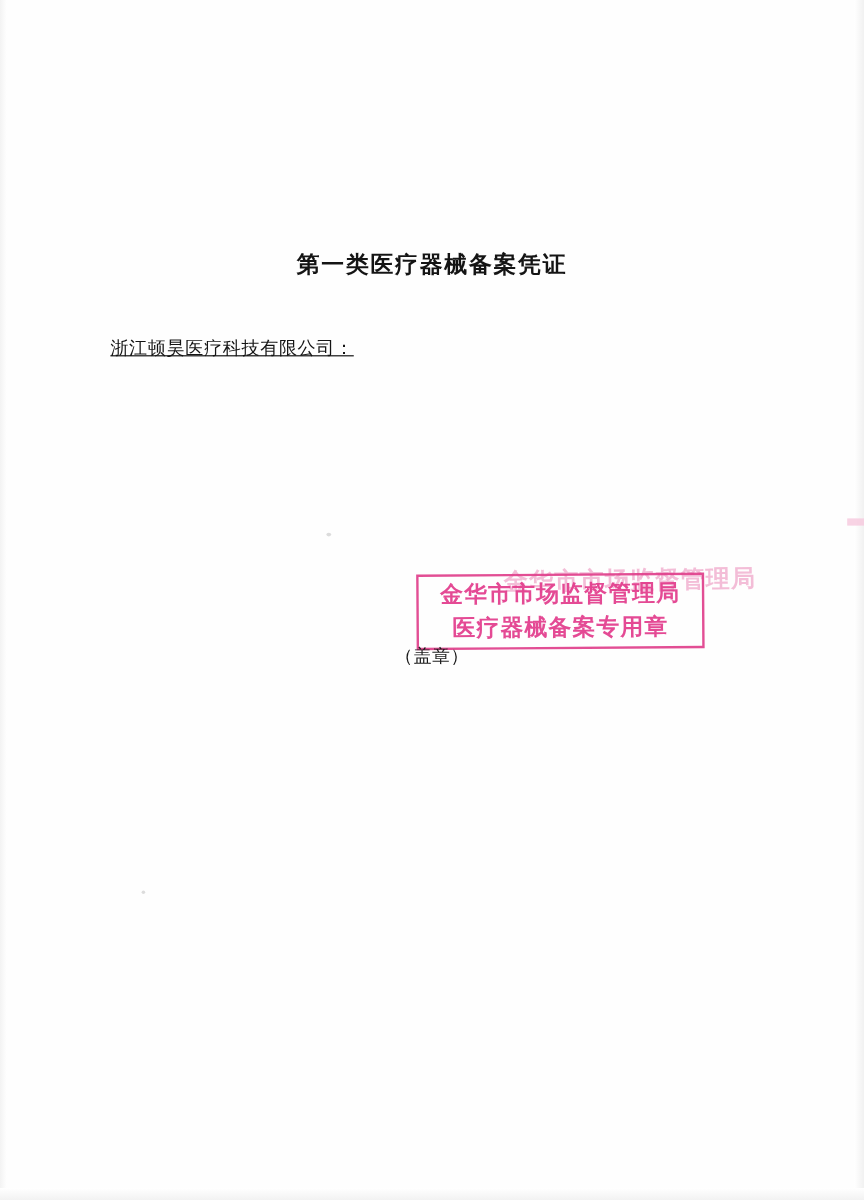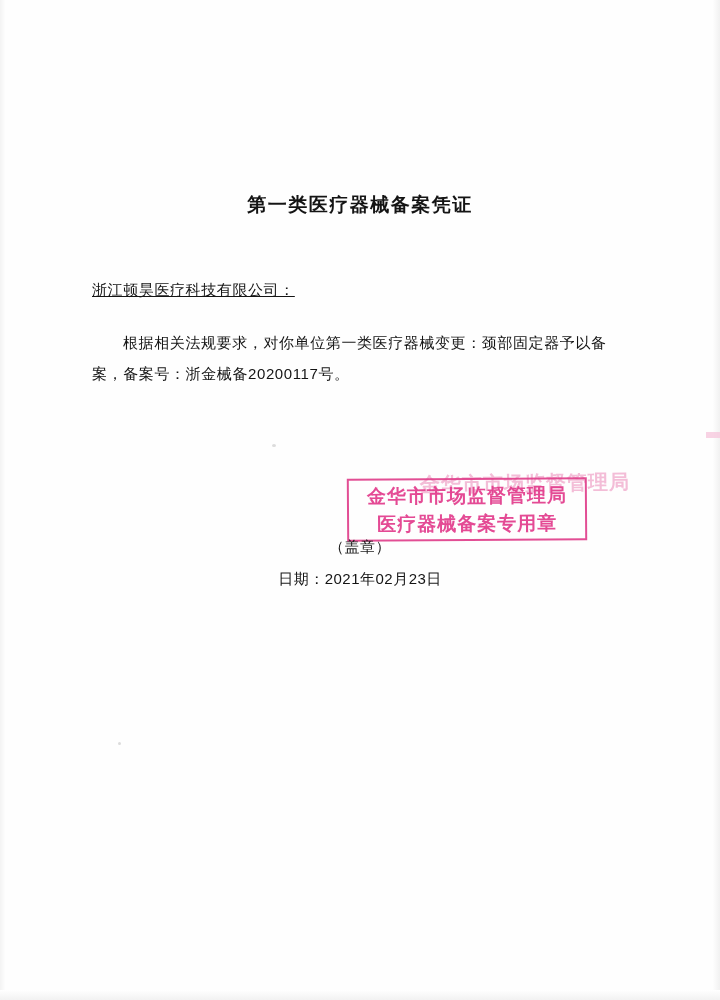--- a/index.html
+++ b/index.html
@@ -35,21 +35,21 @@
     background: linear-gradient(to left, #f1f1f1, #ffffff);
   }
   .paper-edge-bottom {
     position: absolute;
     left: 0; bottom: 0;
     width: 720px; height: 10px;
     background: linear-gradient(to top, #f2f2f2, #ffffff);
   }
   .doc-title {
     position: absolute;
-    top: 192px;
+    top: 208px;
     left: 0;
     width: 720px;
     text-align: center;
     font-size: 19px;
     font-weight: bold;
     letter-spacing: 1.5px;
     color: #141414;
   }
   .addressee {
     position: absolute;
@@ -158,26 +158,24 @@
   <div class="paper-edge-bottom"></div>
 
   <div class="scan-speck" style="left:272px; top:444px; width:4px; height:3px;"></div>
   <div class="scan-speck" style="left:118px; top:742px; width:3px; height:3px;"></div>
   <div class="pink-smudge"></div>
 
   <div class="doc-title">第一类医疗器械备案凭证</div>
 
   <div class="addressee">浙江顿昊医疗科技有限公司：</div>
 
-  <div class="body-text">根据相关法规要求，对你单位第一类医疗器械变更：颈部固定器予以备案，备案号：浙金械备20200117号。</div>
 
   <div class="seal-ghost">金华市市场监督管理局</div>
 
   <div class="seal">
     <div class="seal-line">金华市市场监督管理局</div>
     <div class="seal-line">医疗器械备案专用章</div>
   </div>
 
   <div class="seal-note">（盖章）</div>
 
-  <div class="date-line">日期：2021年02月23日</div>
 
 </div>
 
 </body></html>

